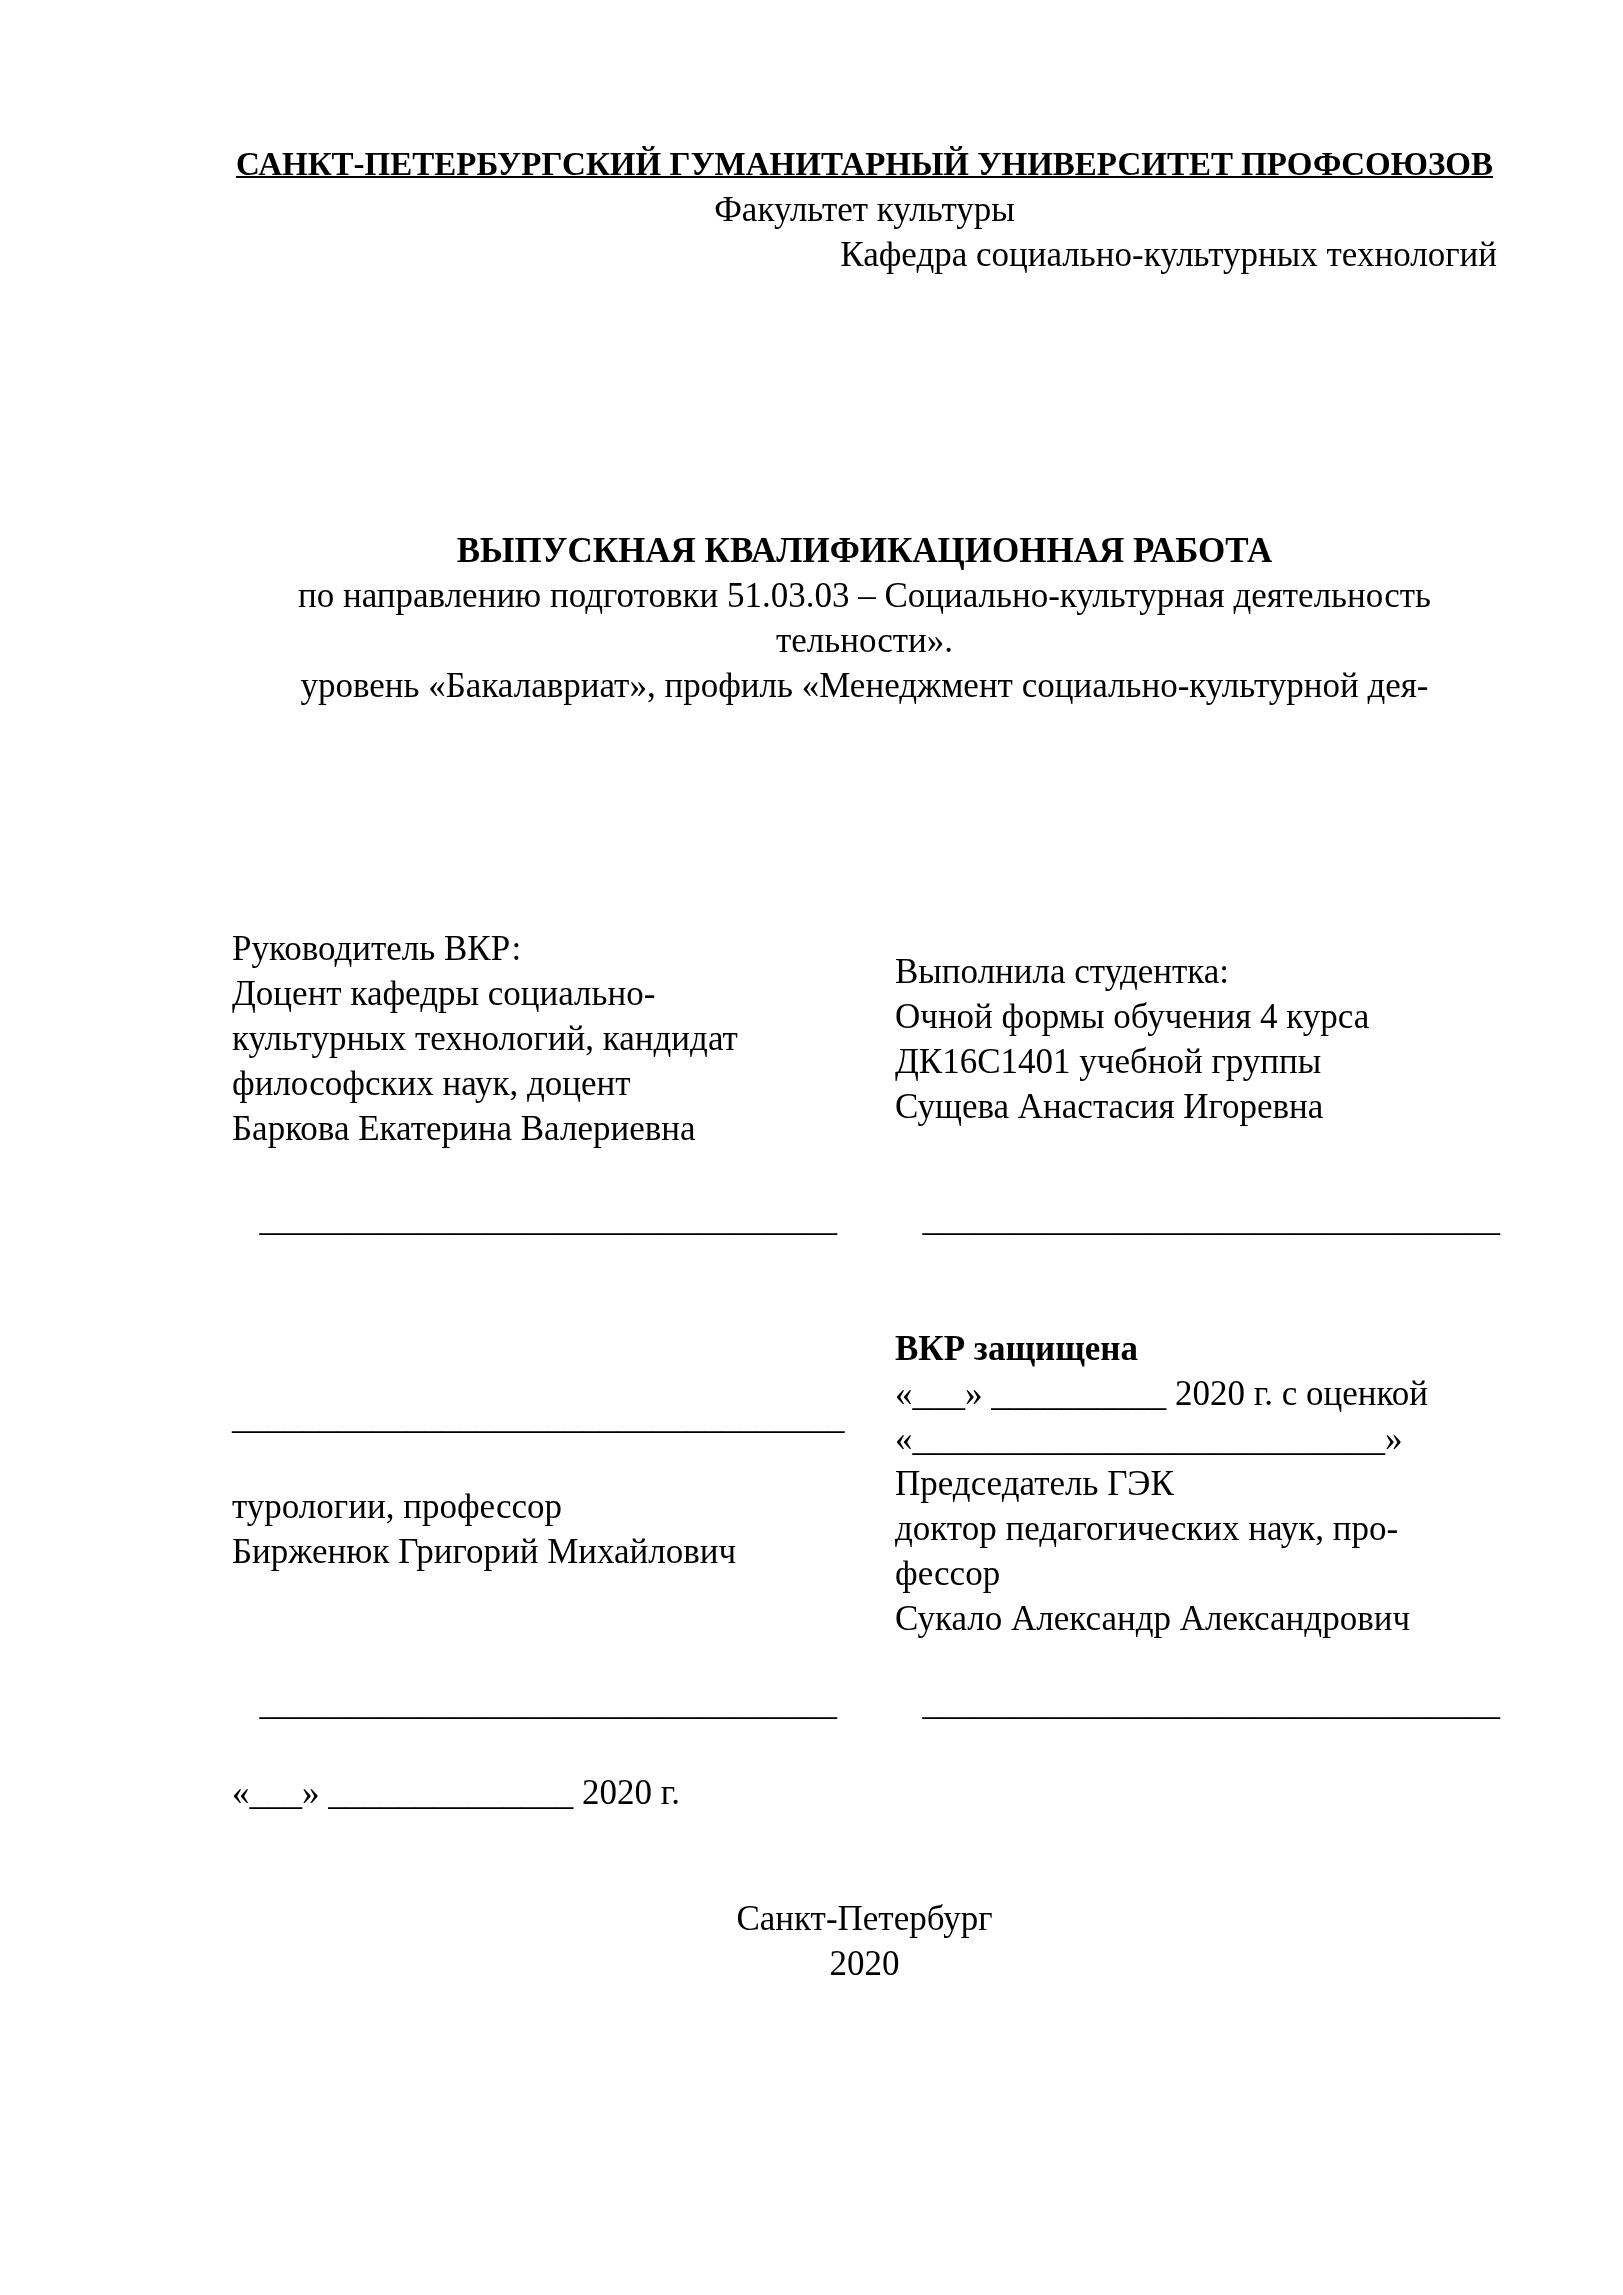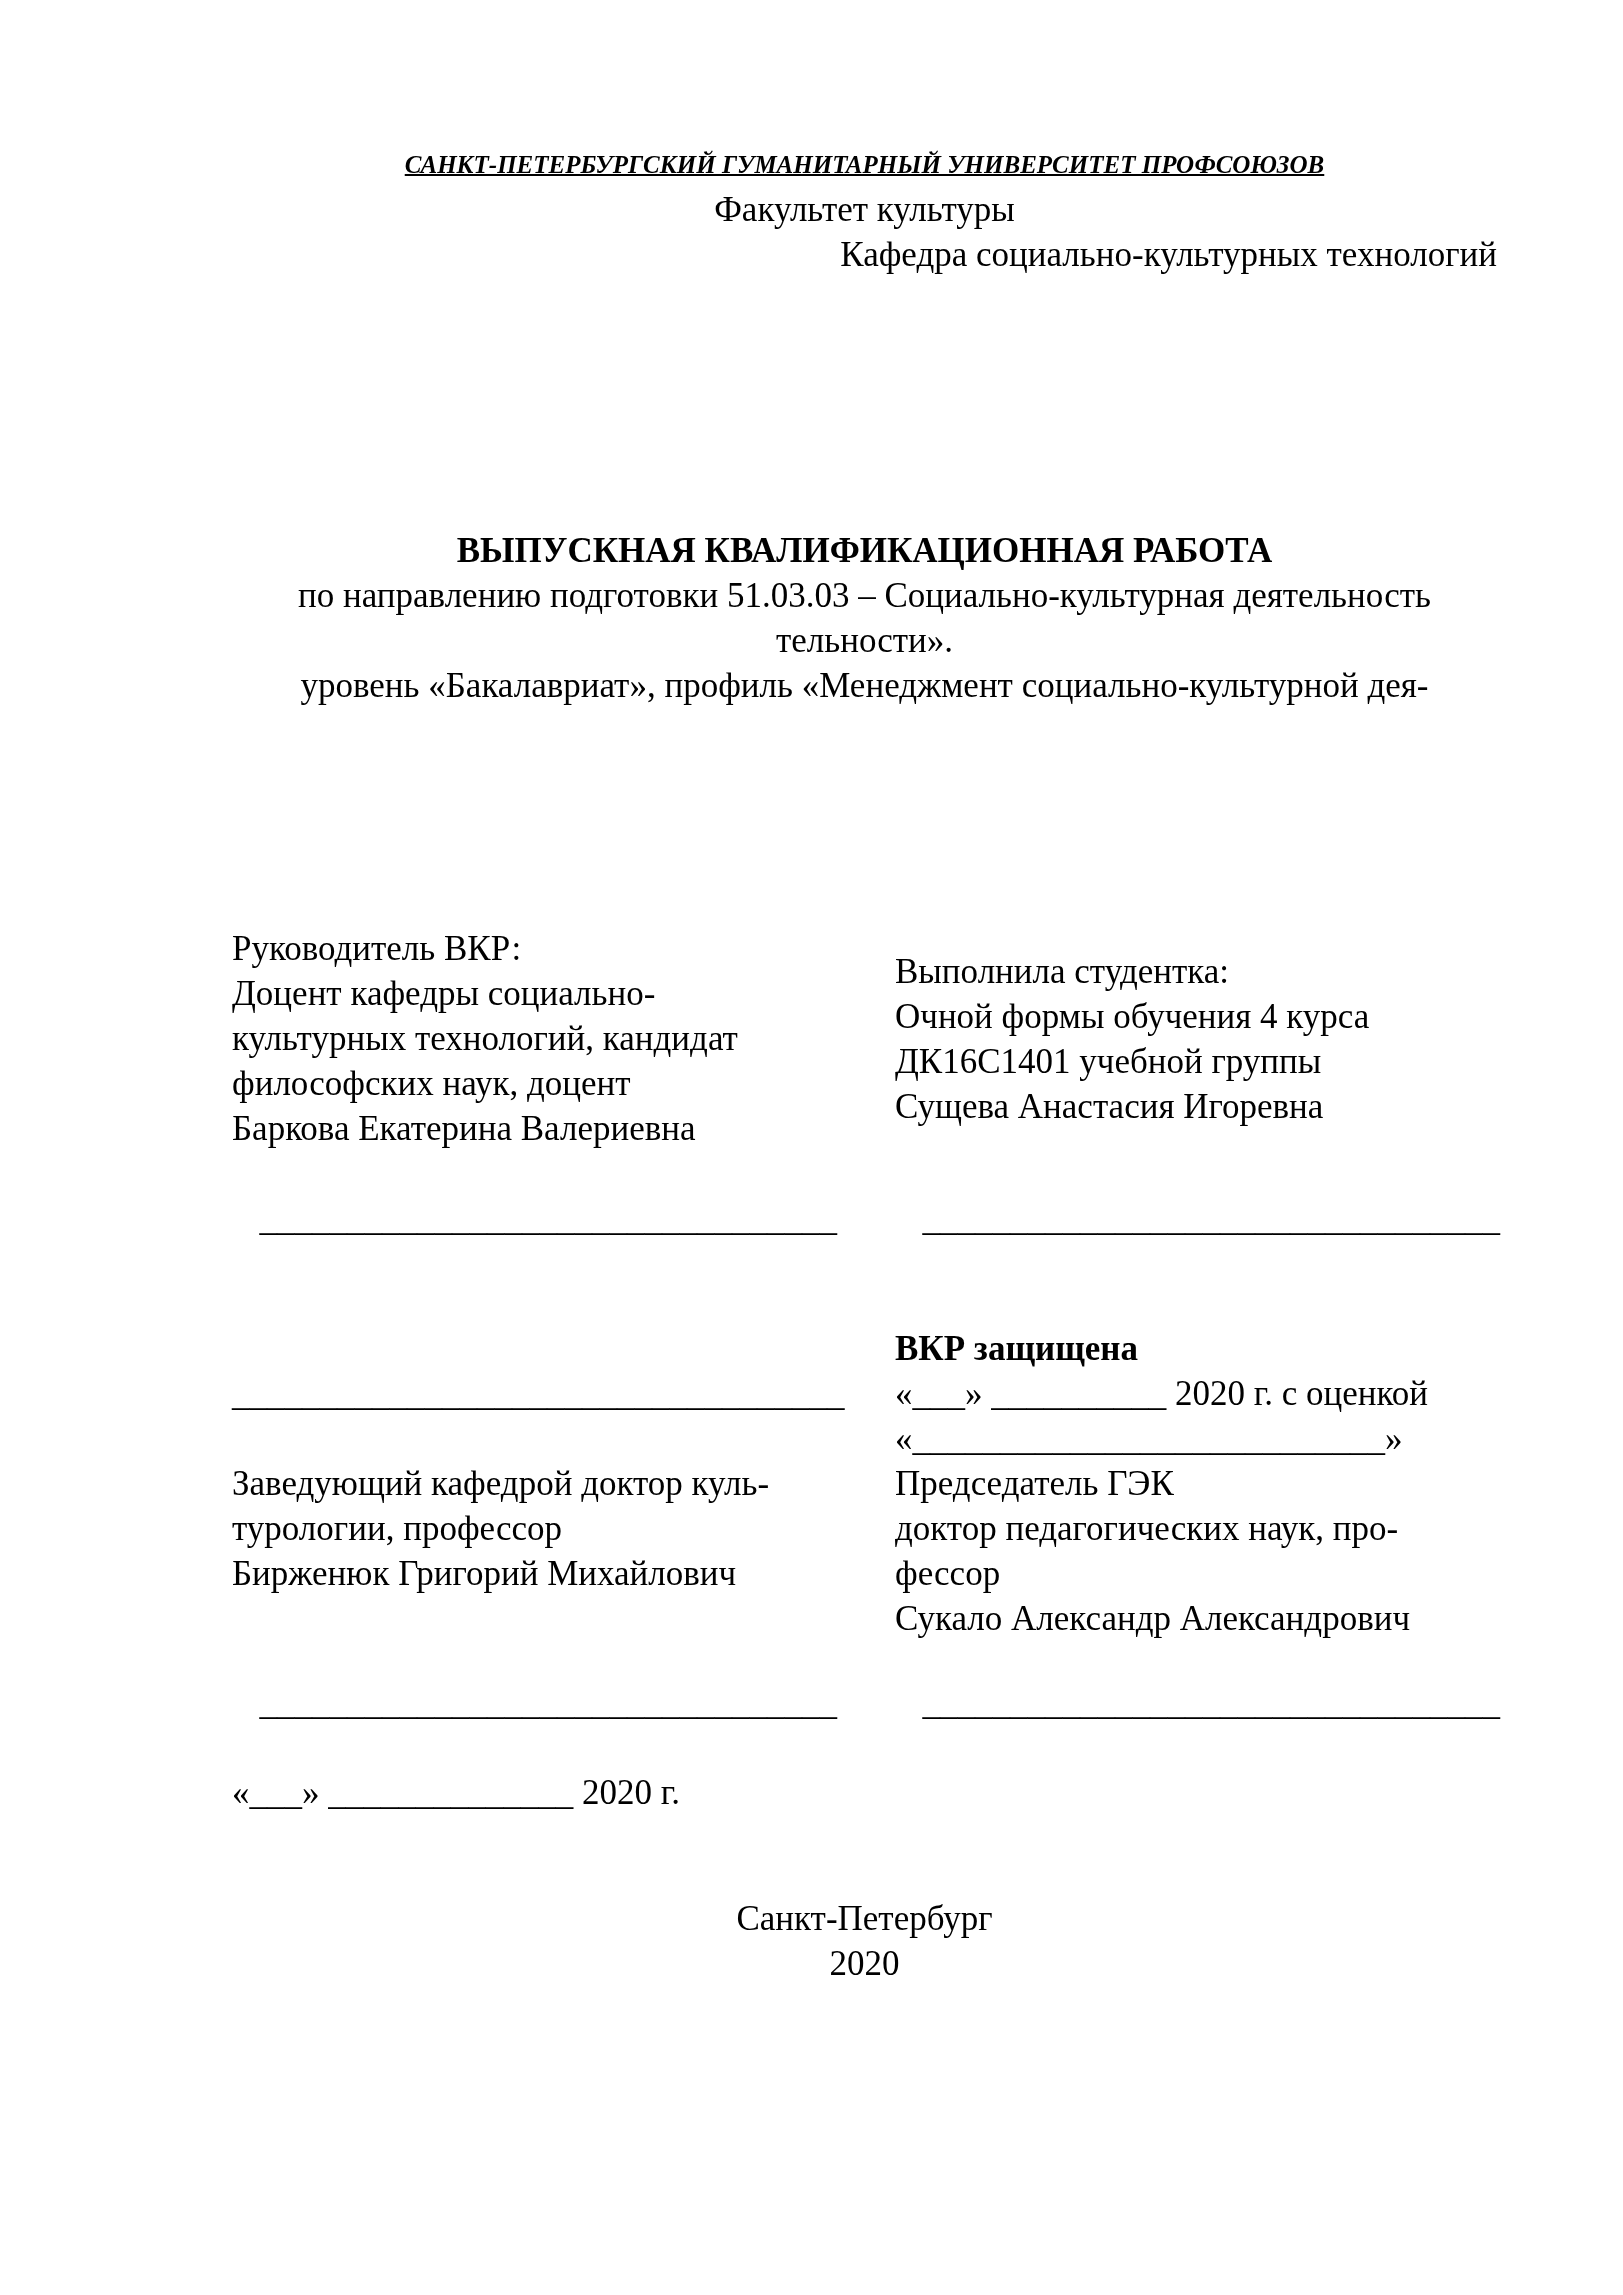--- a/index.html
+++ b/index.html
@@ -14,21 +14,21 @@
     line-height: 45px;
     box-sizing: border-box;
     padding: 142px 126px 0 232px;
     overflow: hidden;
   }
   .line { min-height: 45px; white-space: nowrap; }
   .bold { font-weight: bold; }
   .center { text-align: center; }
   .right { text-align: right; }
   .underline { text-decoration: underline; text-decoration-thickness: 2.4px; }
-  .univ { font-size: 25px; font-style: italic; }
+  .univ { font-size: 33px; }
   .title1 { margin-top: 251px; }
   .title2 { margin-top: 42px; }
   .program { }
   .cols { display: flex; align-items: center; }
   .col-left { flex: 0 0 663px; width: 663px; }
   .col-right { flex: 1 1 auto; }
   .row-people { margin-top: 218px; }
   .sig-row1 { margin-top: 45px; }
   .sig-indent { padding-left: 27.5px; }
   .block2 { margin-top: 85px; }
@@ -81,21 +81,20 @@
       </div>
       <div class="col-right">
         <span class="line">_________________________________</span>
       </div>
     </section>
 
     <section class="cols block2">
       <div class="col-left">
         <div class="line">___________________________________</div>
         <div class="line blank"></div>
-        <div class="line">Заведующий кафедрой доктор куль-</div>
         <div class="line">турологии, профессор</div>
         <div class="line">Бирженюк Григорий Михайлович</div>
       </div>
       <div class="col-right">
         <div class="line bold">ВКР защищена</div>
         <div class="line">«___» __________ 2020 г. с оценкой</div>
         <div class="line">«___________________________»</div>
         <div class="line">Председатель ГЭК</div>
         <div class="line">доктор педагогических наук, про-</div>
         <div class="line">фессор</div>

